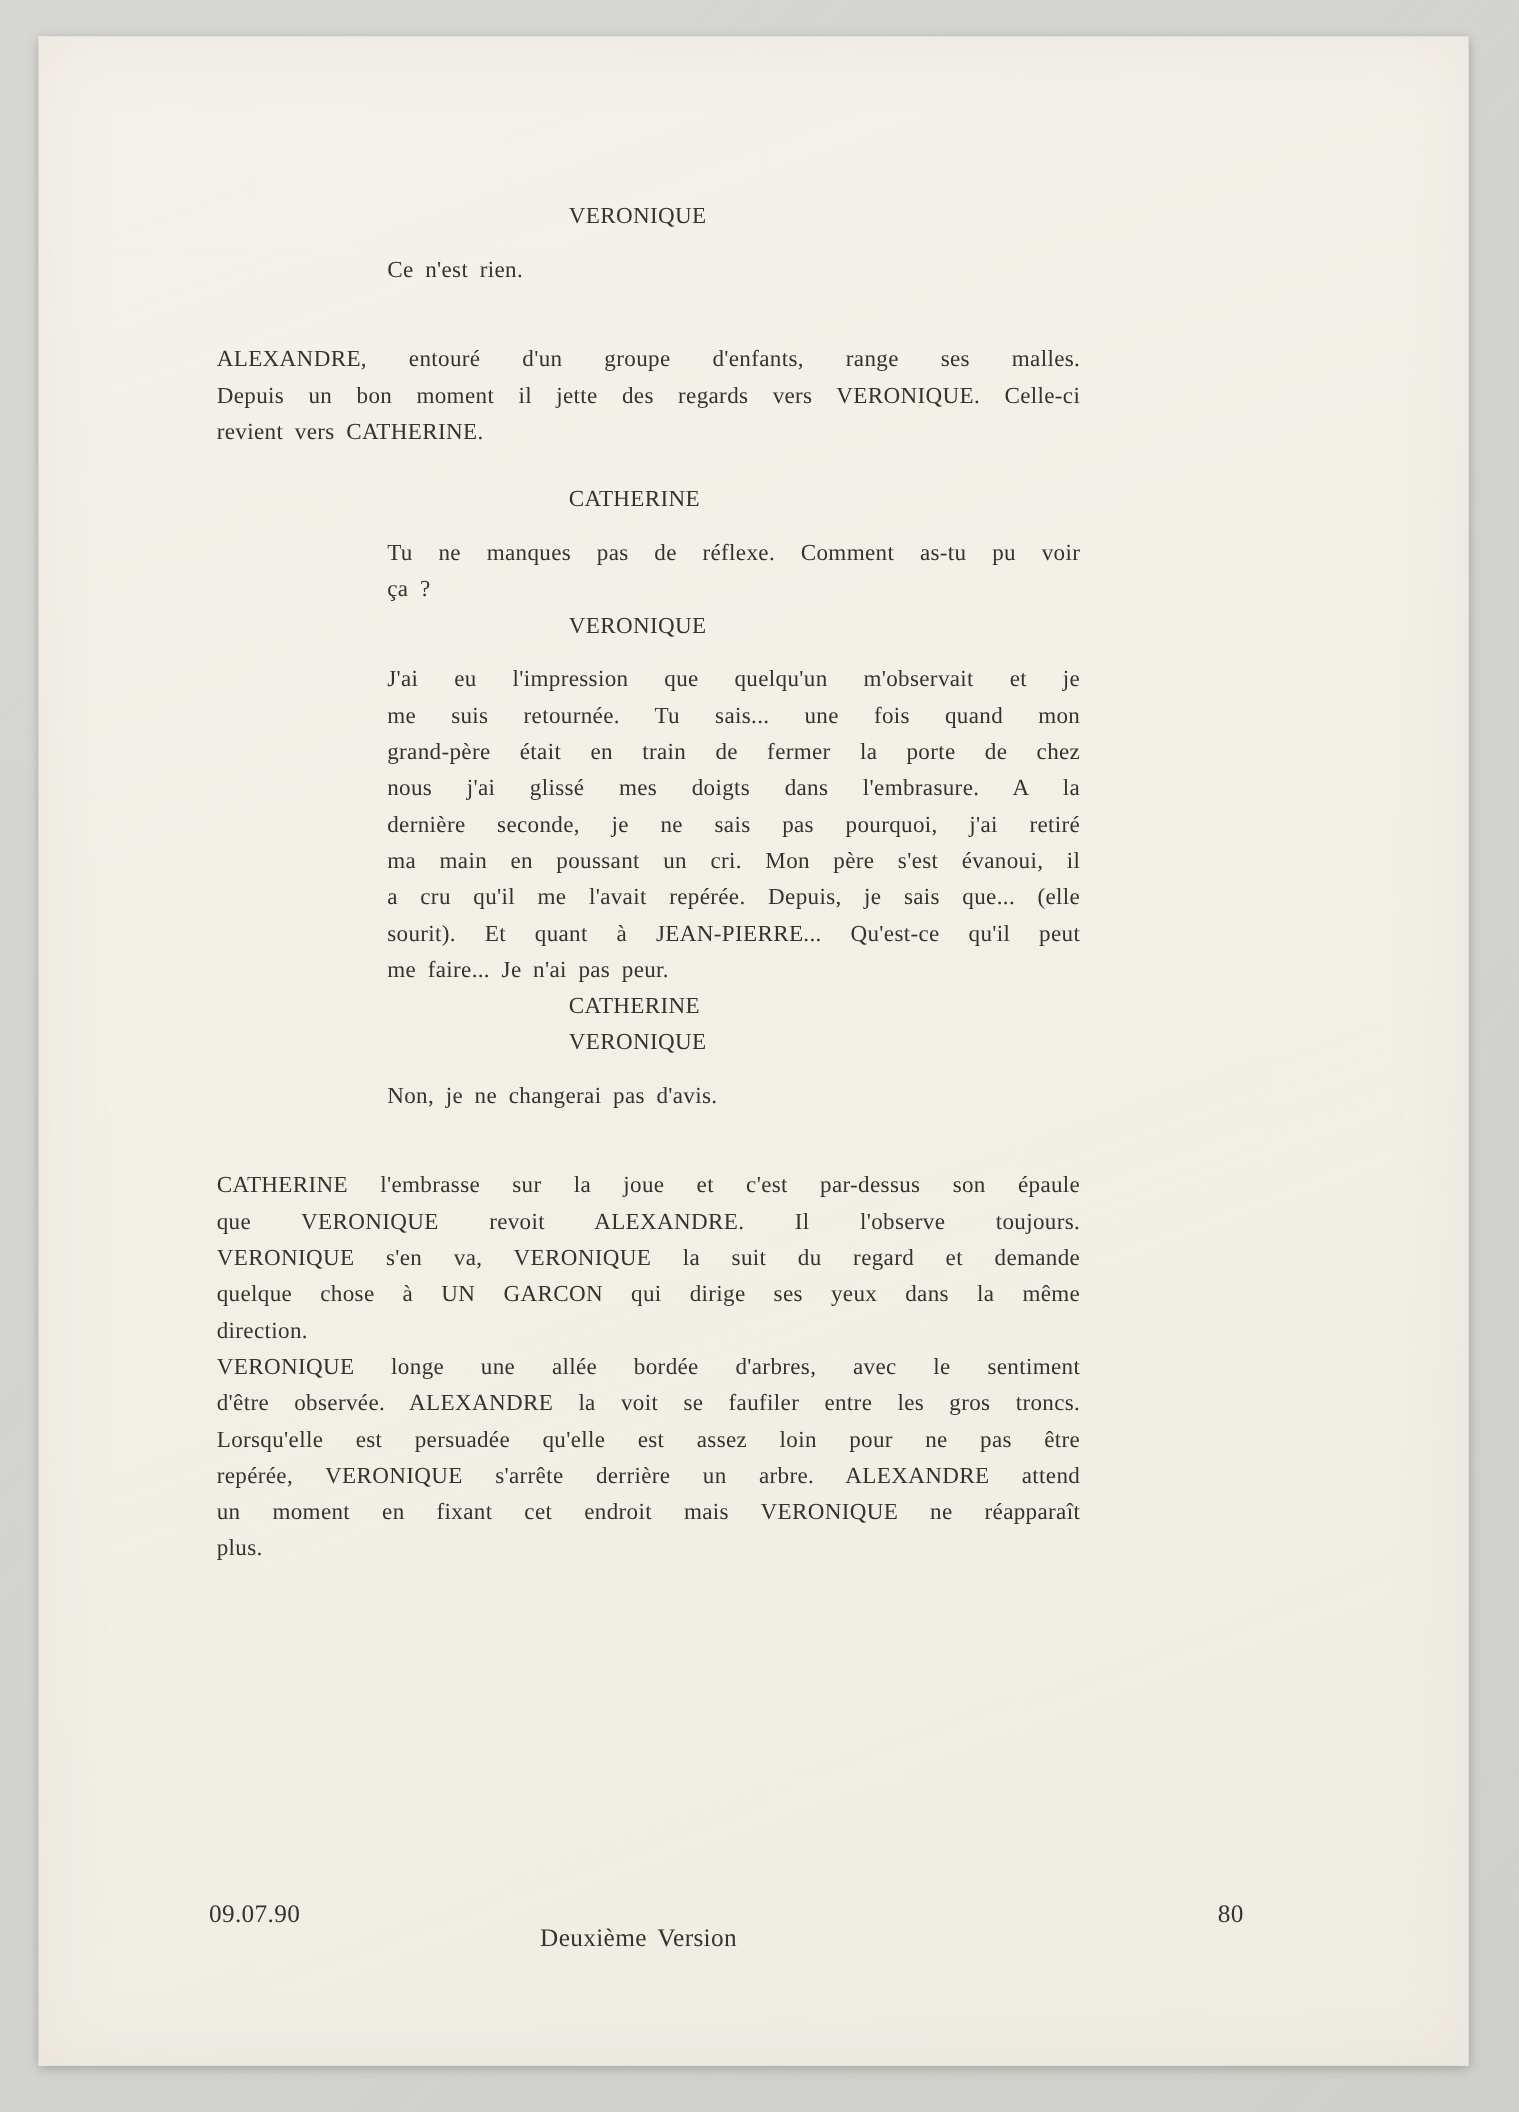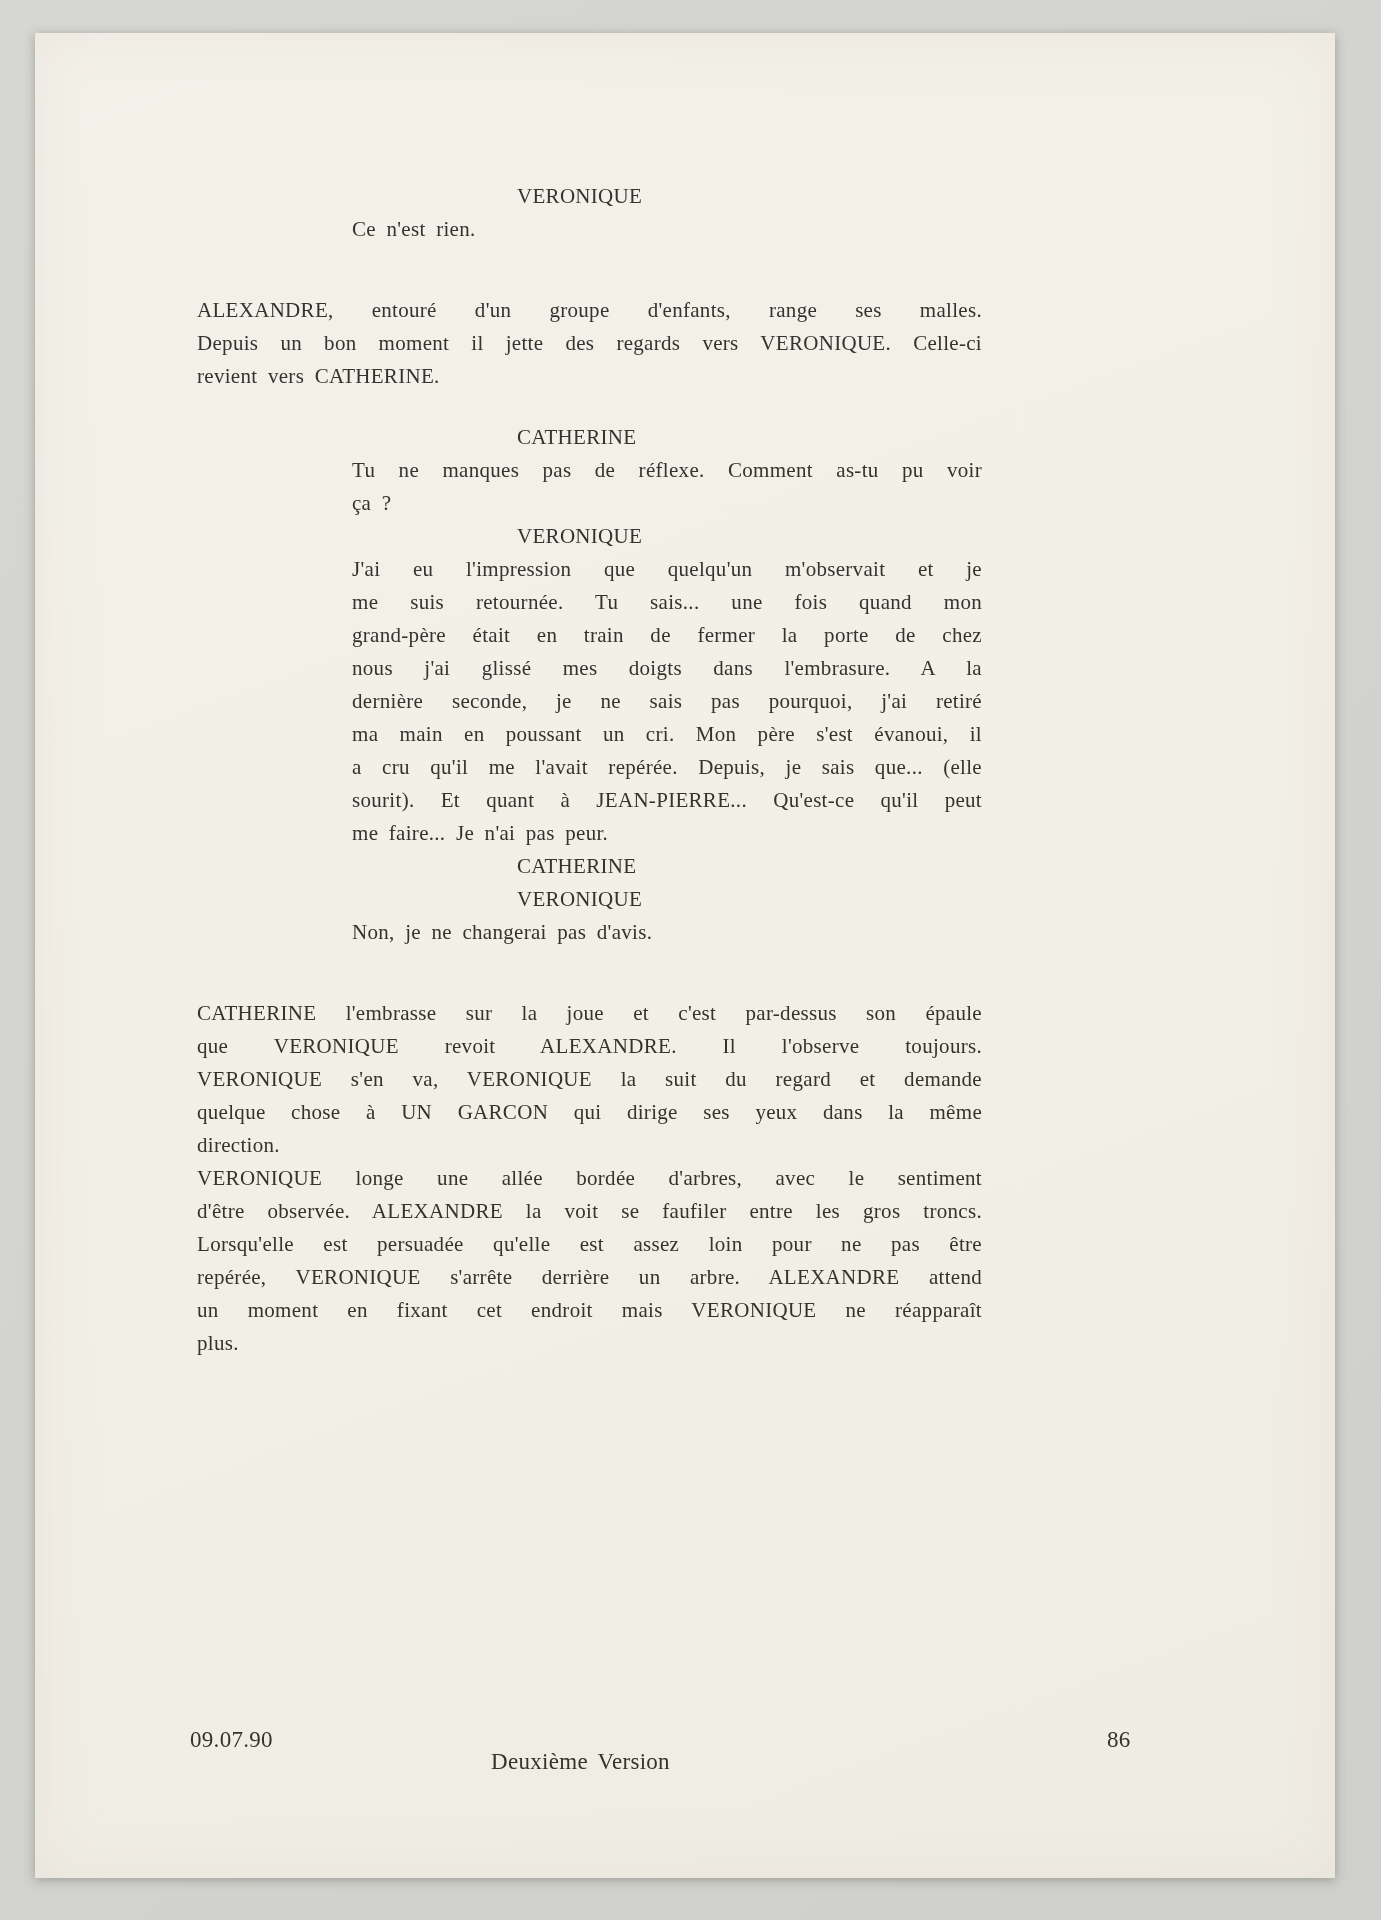--- a/index.html
+++ b/index.html
@@ -37,20 +37,21 @@
     letter-spacing: 0.3px;
     word-spacing: 5px;
   }
   .cue {
     margin-left: 320px;
     white-space: nowrap;
   }
   .dialogue {
     margin-left: 155px;
     width: 630px;
+    margin-top: 16px;
   }
   .line {
     text-align: justify;
     text-align-last: justify;
   }
   .line.last {
     text-align-last: left;
   }
   .action + .cue { margin-top: 28px; }
   .dialogue + .action { margin-top: 48px; }
@@ -119,15 +120,15 @@
         <div class="line">d'être observée. ALEXANDRE la voit se faufiler entre les gros troncs.</div>
         <div class="line">Lorsqu'elle est persuadée qu'elle est assez loin pour ne pas être</div>
         <div class="line">repérée, VERONIQUE s'arrête derrière un arbre. ALEXANDRE attend</div>
         <div class="line">un moment en fixant cet endroit mais VERONIQUE ne réapparaît</div>
         <div class="line last">plus.</div>
       </div>
     </div>
   <div class="footer">
     <span class="footer-date">09.07.90</span>
     <span class="footer-version">Deuxième Version</span>
-    <span class="footer-page">86</span>
+    <span class="footer-page">80</span>
   </div>
 </div>
 
 </body></html>

